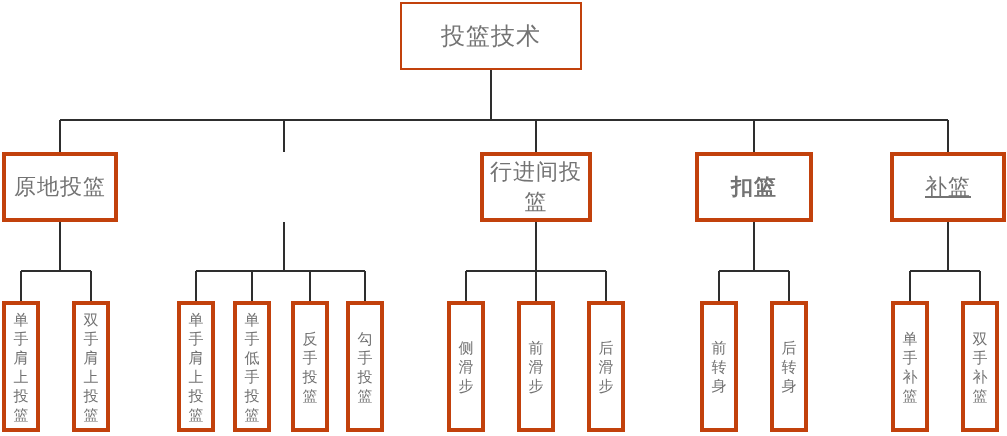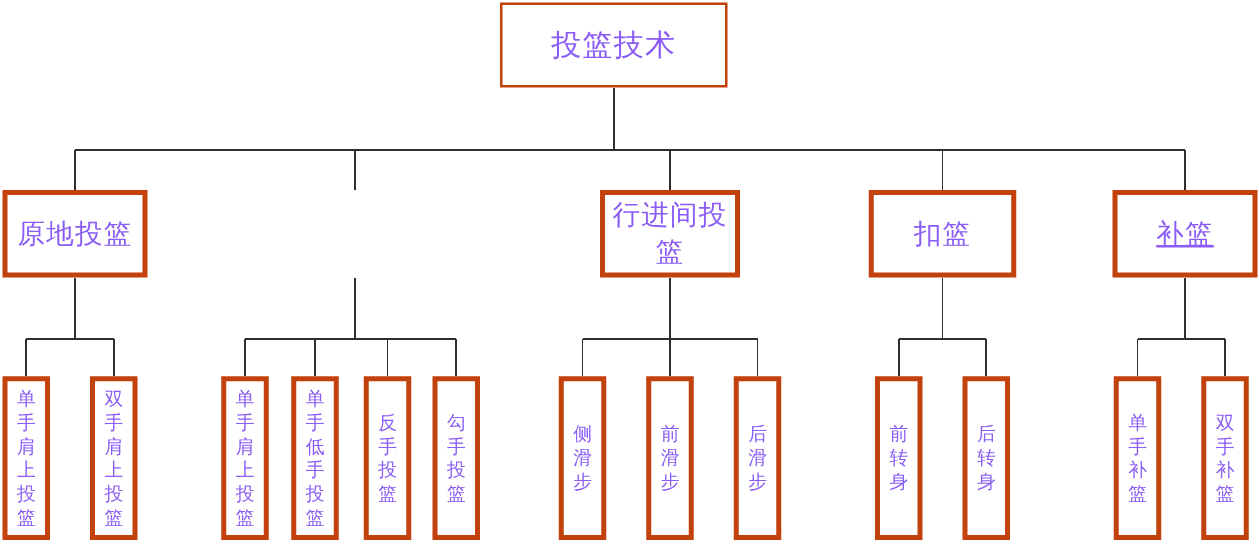--- a/index.html
+++ b/index.html
@@ -24,21 +24,21 @@
   }
   .connectors line {
     stroke: #2e2e2e;
     stroke-width: 1.3;
   }
   .node {
     position: absolute;
     box-sizing: border-box;
     background: #ffffff;
     border: 4px solid #c2410c;
-    color: #8b5cf6;
+    color: #737373;
     display: flex;
     align-items: center;
     justify-content: center;
     text-align: center;
   }
   .root-node {
     left: 400px; top: 2px; width: 182px; height: 68px;
     border-width: 2px;
     font-size: 24px;
     letter-spacing: 1px;
@@ -53,21 +53,21 @@
     font-size: 15px;
     flex-direction: column;
   }
   .leaf-node div {
     line-height: 19px;
     height: 19px;
   }
   #b1 { left: 2px;   width: 116px; }
   #b2 { left: 210px; width: 148px; }
   #b3 { left: 480px; width: 112px; }
-  #b4 { left: 695px; width: 118px; }
+  #b4 { left: 695px; width: 118px; font-weight: bold; }
   #b5 { left: 890px; width: 116px; text-decoration: underline; }
   #l1  { left: 2px;   }
   #l2  { left: 72px;  }
   #l3  { left: 177px; }
   #l4  { left: 233px; }
   #l5  { left: 291px; }
   #l6  { left: 346px; }
   #l7  { left: 447px; }
   #l8  { left: 517px; }
   #l9  { left: 587px; }

